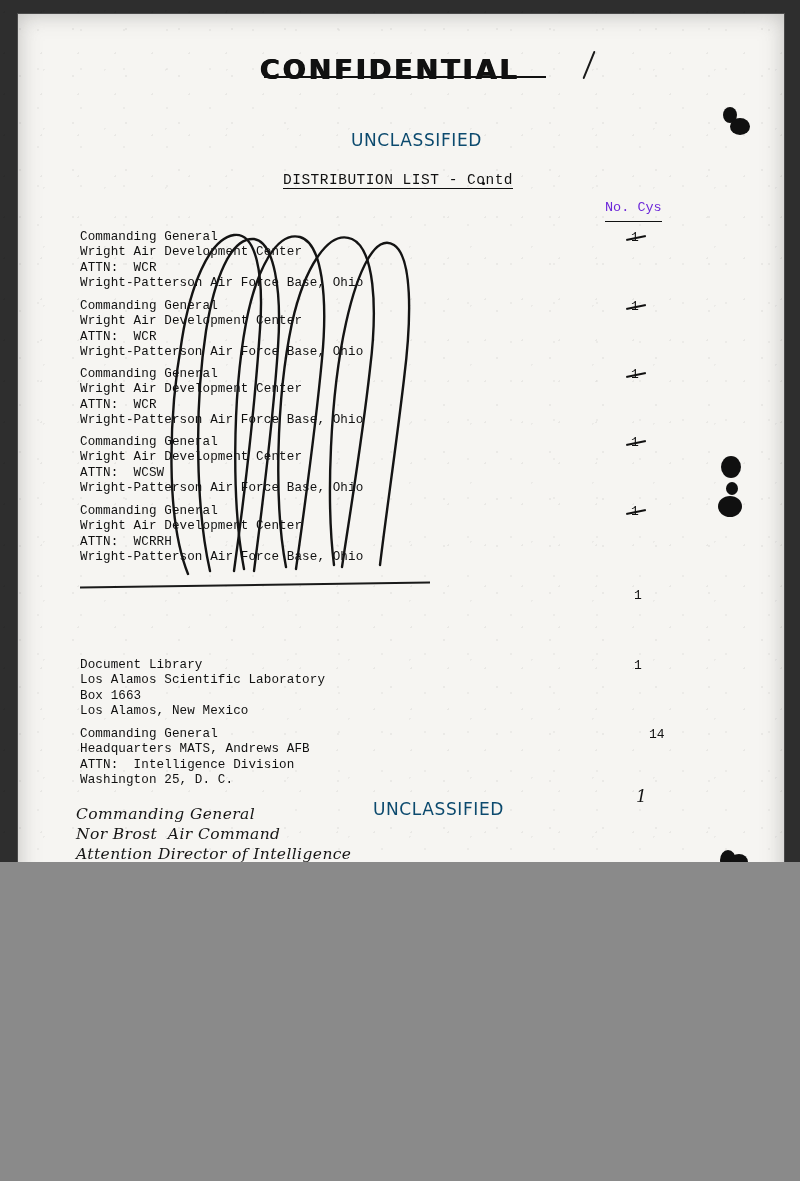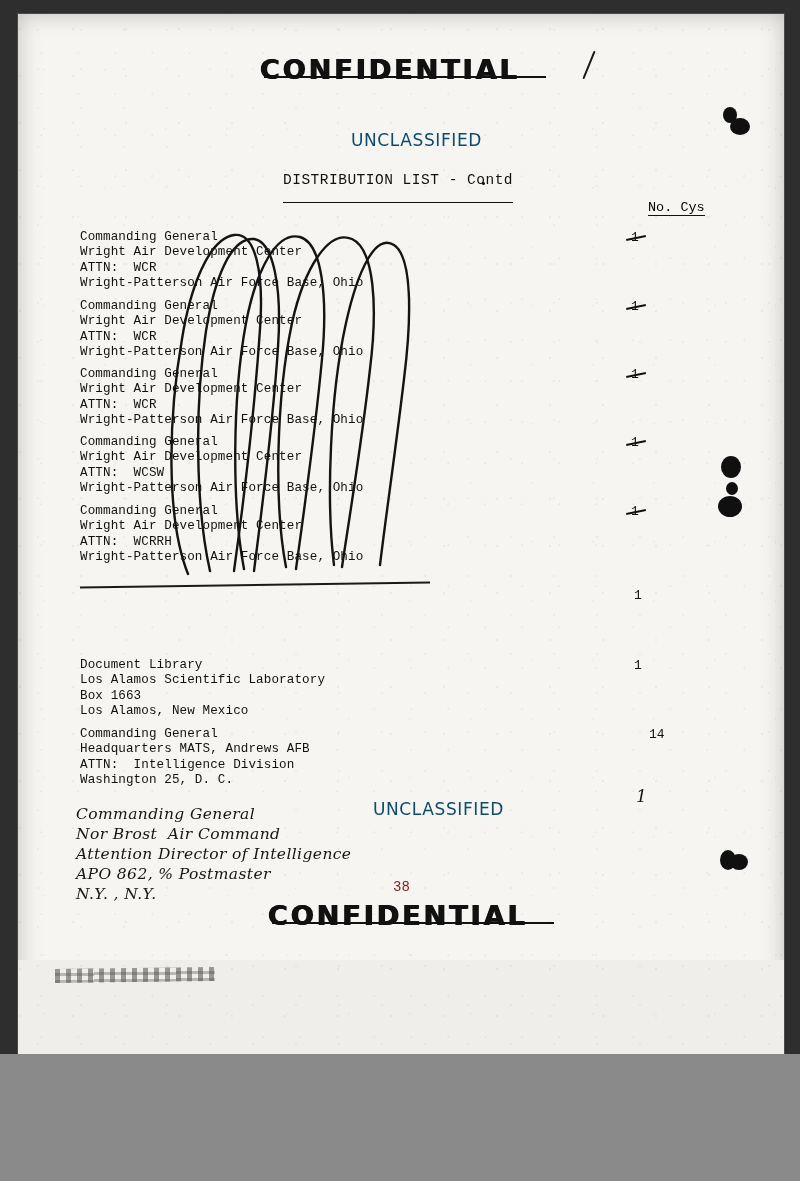--- a/index.html
+++ b/index.html
@@ -6,21 +6,21 @@
     margin: 0;
     padding: 0;
     background: #8a8a8a;
   }
   body {
     font-family: "Liberation Serif", serif;
   }
   .page {
     position: relative;
     width: 800px;
-    height: 1054px;
+    height: 862px;
     overflow: hidden;
     background: #b9b9b9;
   }
   
   .scan-bg {
     position: absolute;
     left: 0; top: 0;
     width: 800px; height: 1181px;
     background: #2e2e2e;
   }
@@ -105,36 +105,35 @@
   .unclass-bottom { left: 355px; top: 785px; }
 
   .dist-title {
     position: absolute;
     left: 265px; top: 158px;
     font-family: "Liberation Mono", monospace;
     font-size: 14.5px;
     letter-spacing: 0.5px;
     color: #111;
     border-bottom: 1.5px solid #111;
-    padding-bottom: 14px;
+    padding-bottom: 0;
   }
   .dist-title-dot {
     position: absolute;
     left: 464px; top: 168px;
     width: 3px; height: 3px; background: #111; border-radius: 50%;
   }
   .no-cys {
     position: absolute;
     left: 587px; top: 186px;
     font-family: "Liberation Mono", monospace;
     font-size: 13.5px;
-    color: #000000;
+    color: #6d28d9;
     border-bottom: 1.2px solid #111;
-    padding-bottom: 0;
-    margin-left: 43px;
+    padding-bottom: 6px;
   }
 
   
   .entry {
     position: absolute;
     font-family: "Liberation Mono", monospace;
     font-size: 12.6px;
     line-height: 15.4px;
     color: #111;
     white-space: pre;

